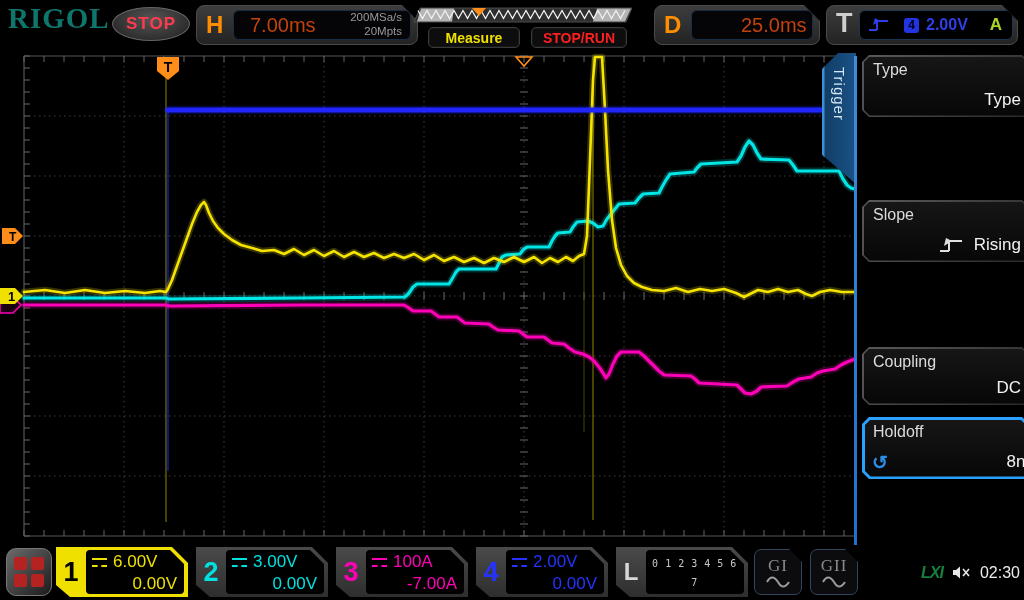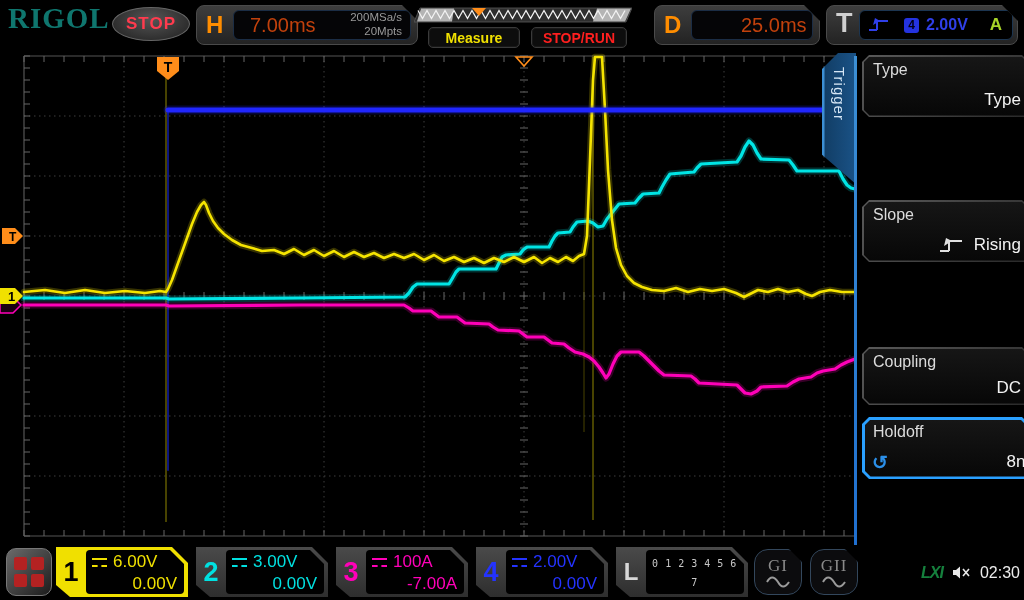--- a/index.html
+++ b/index.html
@@ -71,21 +71,21 @@
     clip-path:polygon(0 0, calc(100% - 14px) 0, 100% 14px, 100% 100%, 0 100%);
     font-size:17px; padding:1px 7px 0 6px; }
   .ch-row1 { display:flex; align-items:center; height:22px; }
   .ch-row2 { text-align:right; height:22px; line-height:22px; }
   .dc-icon { display:inline-block; width:15px; height:9px; border-top:2.5px solid currentColor; border-bottom:2px dashed currentColor; margin-right:6px; }
   .c1 { color:#f0e000; } .c2 { color:#00e0e0; } .c3 { color:#ff00b8; } .c4 { color:#2433ff; }
   .ch-num.k { color:#000; }
   .lbox-rows { padding-top:3px; text-align:center; font-family:"DejaVu Sans Mono",monospace; font-size:10px; color:#c8c8c8; line-height:1.9; letter-spacing:0.5px; }
   .lnum { font-size:24px; font-weight:bold; color:#d8d8d8; }
   .gen { position:absolute; top:4px; width:48px; height:46px; background:#0c0c0e; border:1px solid #33475c;
-    clip-path:polygon(0 0, calc(100% - 13px) 0, 100% 13px, 100% 100%, 0 100%); border-radius:14px;
+    clip-path:polygon(0 0, calc(100% - 13px) 0, 100% 13px, 100% 100%, 0 100%); border-radius:7px;
     display:flex; flex-direction:column; align-items:center; justify-content:center; color:#8a8a8a; }
   .gen .glabel { font-family:"Liberation Serif",serif; font-size:17px; letter-spacing:1px; }
   .status { position:absolute; right:4px; top:0; height:55px; display:flex; align-items:center; gap:9px; }
   .lxi { font-style:italic; font-weight:bold; font-size:16px; color:#15803d; letter-spacing:-1px; }
   .clock { font-size:16px; color:#ececec; }
 
   svg text { user-select:none; }
 </style>
 </head>
 <body>

